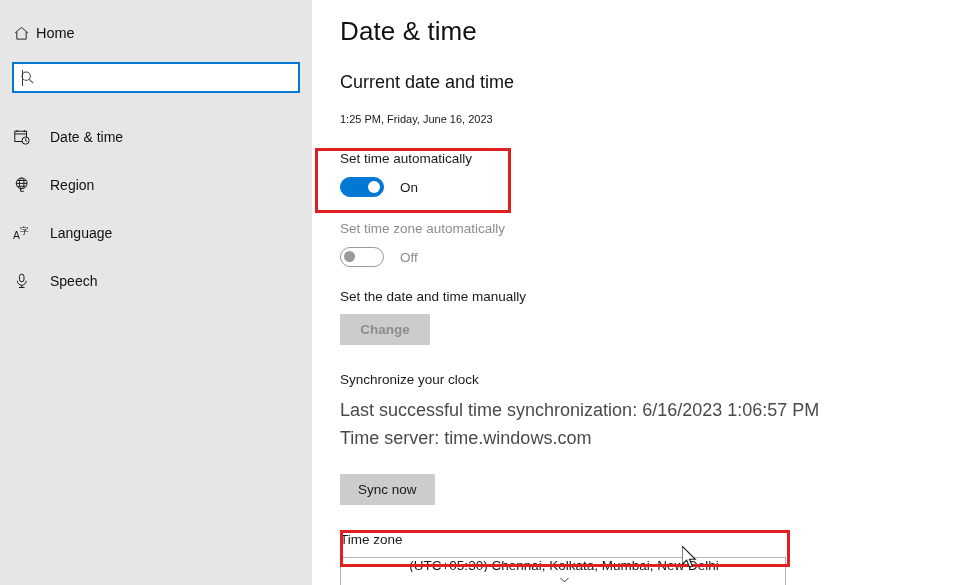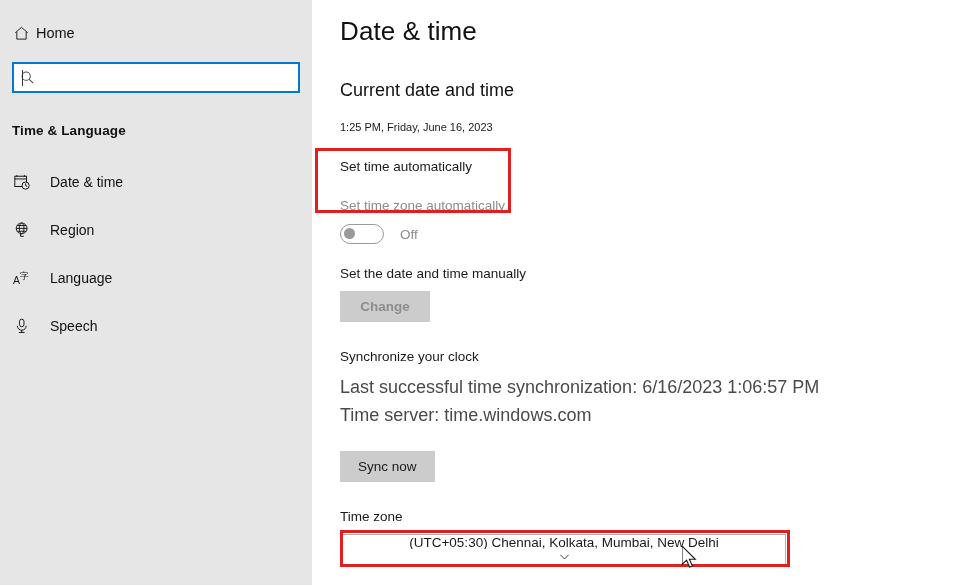--- a/index.html
+++ b/index.html
@@ -131,21 +131,21 @@
     font-weight: normal;
     color: #111111;
     margin-top: 16px;
     letter-spacing: 0.1px;
   }
 
   .h2 {
     font-size: 18px;
     font-weight: normal;
     color: #111111;
-    margin-top: 33px;
+    margin-top: 25px;
   }
 
   .current-dt {
     font-size: 11px;
     color: #1a1a1a;
     margin-top: 20px;
   }
 
   
   .setting-block { margin-top: 0; }
@@ -282,21 +282,20 @@
     <div class="search-wrap">
       <span class="search-caret"></span>
       <span class="search-icon">
         <svg width="15" height="15" viewBox="0 0 16 16" fill="none" stroke="currentColor" stroke-width="1.1">
           <circle cx="6.6" cy="6.6" r="4.4"></circle>
           <line x1="9.9" y1="9.9" x2="14" y2="14"></line>
         </svg>
       </span>
     </div>
 
-    <div class="section-title">Time &amp; Language</div>
 
     <div class="nav-list">
 
       <div class="nav-item">
         <span class="nav-icon">
           <svg width="18" height="18" viewBox="0 0 20 20" fill="none" stroke="currentColor" stroke-width="1.1">
             <rect x="2" y="3.6" width="13" height="11.4"></rect>
             <line x1="2" y1="6.6" x2="15" y2="6.6"></line>
             <line x1="4.4" y1="2.2" x2="4.4" y2="4.4"></line>
             <line x1="12.6" y1="2.2" x2="12.6" y2="4.4"></line>
@@ -349,20 +348,26 @@
   <div class="content">
 
     <div class="page-title">Date &amp; time</div>
 
     <div class="h2">Current date and time</div>
 
     <div class="current-dt">1:25 PM, Friday, June 16, 2023</div>
 
     <div class="setting-block" style="margin-top:26px;">
       <div class="setting-label">Set time automatically</div>
+      <div class="toggle-row">
+        <div class="toggle on">
+          <span class="knob"></span>
+        </div>
+        <span class="toggle-state">On</span>
+      </div>
     </div>
 
     <div class="setting-block" style="margin-top:24px;">
       <div class="setting-label disabled">Set time zone automatically</div>
       <div class="toggle-row">
         <div class="toggle off">
           <span class="knob"></span>
         </div>
         <span class="toggle-state disabled">Off</span>
       </div>

